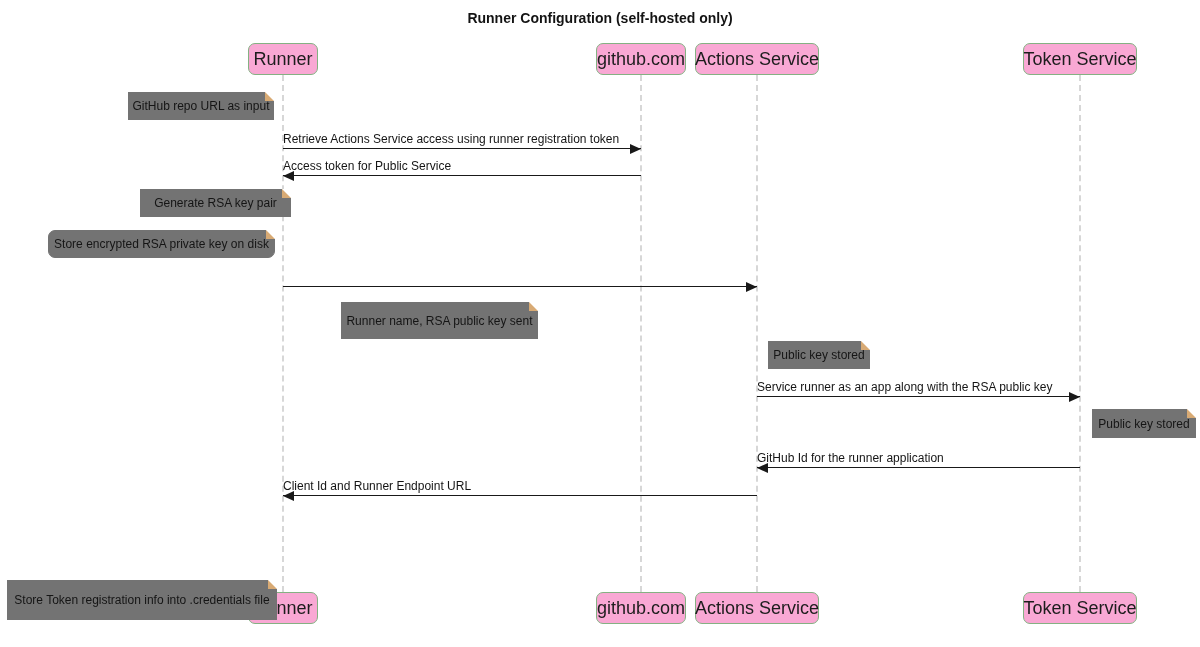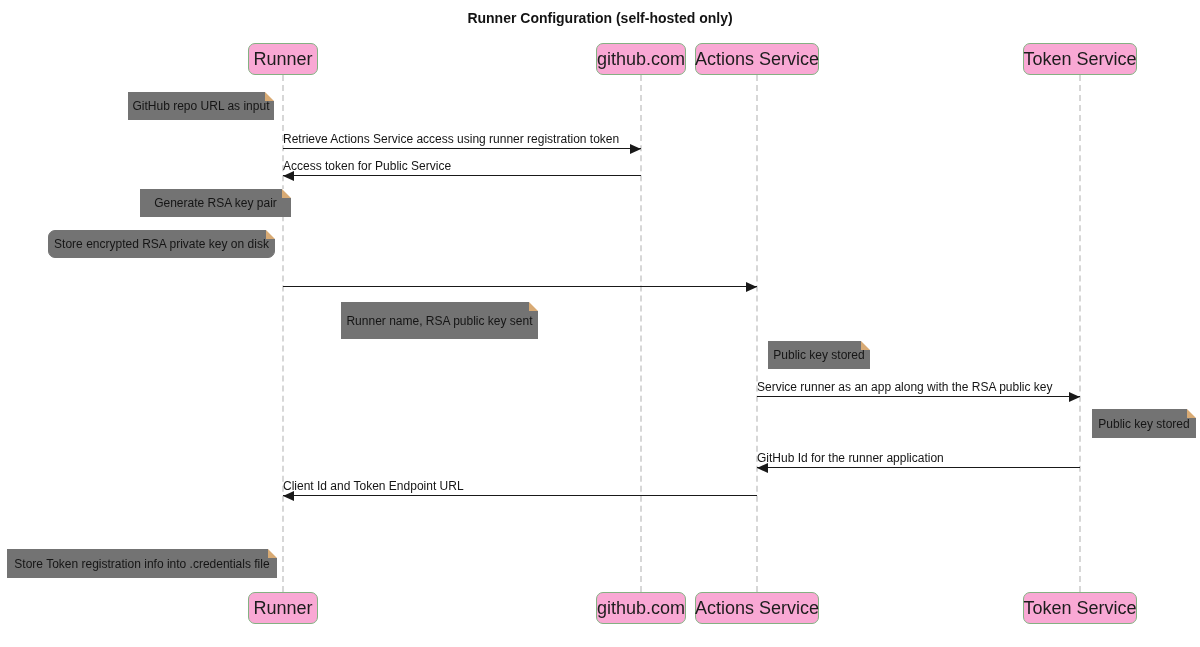--- a/index.html
+++ b/index.html
@@ -73,23 +73,23 @@
     <div class="mline" style="left: 283px; top: 175px; width: 358px;"></div>
     <div class="ahead al" style="left: 283px; top: 170.5px;"></div>
     <div class="mline" style="left: 283px; top: 286px; width: 474px;"></div>
     <div class="ahead ar" style="left: 746px; top: 281.5px;"></div>
     <div class="mlabel" style="left: 757px; top: 380px; width: 323px;">Service runner as an app along with the RSA public key</div>
     <div class="mline" style="left: 757px; top: 396px; width: 323px;"></div>
     <div class="ahead ar" style="left: 1069px; top: 391.5px;"></div>
     <div class="mlabel" style="left: 757px; top: 451px; width: 323px;">GitHub Id for the runner application</div>
     <div class="mline" style="left: 757px; top: 467px; width: 323px;"></div>
     <div class="ahead al" style="left: 757px; top: 462.5px;"></div>
-    <div class="mlabel" style="left: 283px; top: 479px; width: 474px;">Client Id and Token Endpoint URL</div>
+    <div class="mlabel" style="left: 283px; top: 479px; width: 474px;">Client Id and Runner Endpoint URL</div>
     <div class="mline" style="left: 283px; top: 495px; width: 474px;"></div>
     <div class="ahead al" style="left: 283px; top: 490.5px;"></div>
     <div class="note" style="left: 128px; top: 92px; width: 146px; height: 28px;">GitHub repo URL as input</div>
     <div class="note" style="left: 140px; top: 189px; width: 151px; height: 28px;">Generate RSA key pair</div>
     <div class="note" style="left: 48px; top: 230px; width: 227px; height: 28px; border-radius: 7px;">Store encrypted RSA private key on disk</div>
     <div class="note" style="left: 293px; top: 302px; width: 197px; height: 37px; margin-left: 48px;">Runner name, RSA public key sent</div>
     <div class="note" style="left: 768px; top: 341px; width: 102px; height: 28px;">Public key stored</div>
     <div class="note" style="left: 1092px; top: 409px; width: 104px; height: 29px;">Public key stored</div>
-    <div class="note" style="left: 7px; top: 549px; width: 270px; height: 29px;">Store Token registration info into .credentials file</div>
+    <div class="note" style="left: 7px; top: 580px; width: 270px; height: 40px;">Store Token registration info into .credentials file</div>
   </div>
 
 </body></html>

